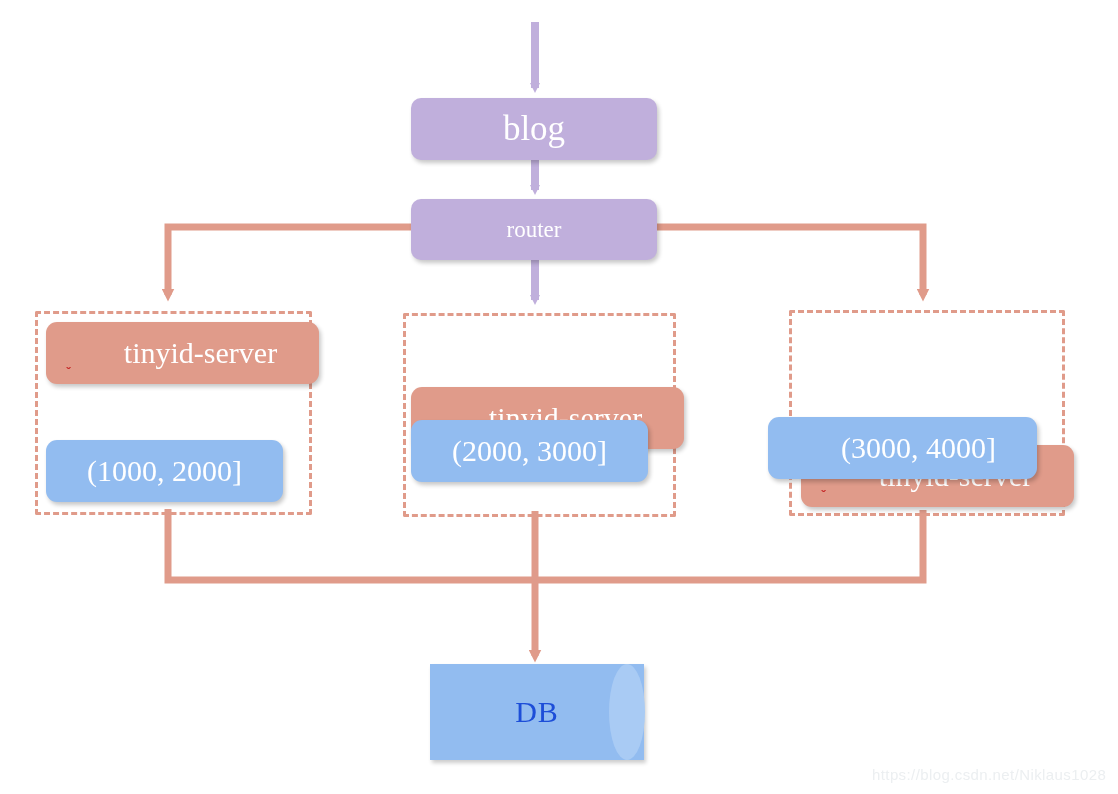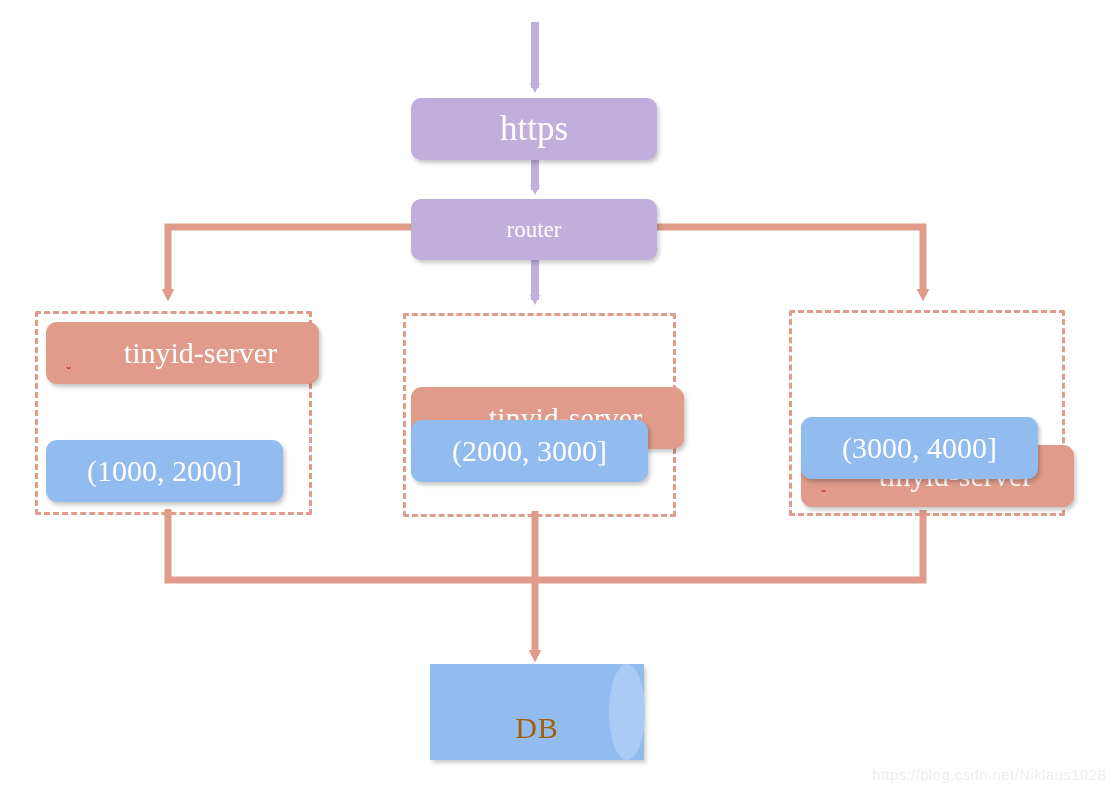--- a/index.html
+++ b/index.html
@@ -28,37 +28,37 @@
   #group-2{left:789px;top:310px;width:270px;height:200px;}
 
   .srv{width:237px;height:62px;font-size:30px;border-radius:11px;position:relative;padding-left:36px;}
   .rng{width:237px;height:62px;font-size:30px;border-radius:11px;}
 
   #srv-0{left:46px;top:322px;}
   #rng-0{left:46px;top:418px;margin-top:22px;}
   #srv-1{left:411px;top:325px;}
   #rng-1{left:411px;top:420px;}
   #srv-2{left:801px;top:321px;}
-  #rng-2{left:801px;top:417px;}
+  #rng-2{left:768px;top:417px;padding-left:32px;}
 
   
   .tick{position:absolute;left:16px;bottom:6px;width:13px;height:10px;
         color:#c62828;font-size:13px;line-height:10px;font-weight:700;
         font-family:"Liberation Sans",sans-serif;}
 
   
   #db{position:absolute;left:430px;top:664px;width:214px;height:96px;}
   #db-body{position:absolute;left:0;top:0;width:214px;height:96px;
            background:#92bcf0;border-radius:0 0 0 0;
            box-shadow:2px 3px 4px rgba(0,0,0,.20);}
   #db-cap{position:absolute;right:-1px;top:0;width:36px;height:96px;
           background:#a9cbf4;border-radius:50%/50%;}
-  #db-label{position:absolute;left:0;top:16px;width:214px;height:96px;
+  #db-label{position:absolute;left:0;top:0;width:214px;height:96px;
             display:flex;align-items:center;justify-content:center;
-            color:#a16207;font-size:30px;font-family:"Liberation Serif",serif;
+            color:#1d4ed8;font-size:30px;font-family:"Liberation Serif",serif;
             letter-spacing:1px;}
 
   #watermark{position:absolute;left:872px;top:766px;color:#eceff1;
              font-size:15px;font-family:"Liberation Sans",sans-serif;
              letter-spacing:.4px;white-space:nowrap;}
 </style>
 </head>
 <body>
 
 <div id="canvas">
@@ -103,21 +103,21 @@
 
     <g>
       <line x1="535" y1="511" x2="535" y2="580" stroke="#e09b8a" stroke-width="7"></line>
     </g>
 
     <g>
       <line x1="535" y1="580" x2="535" y2="656" stroke="#e09b8a" stroke-width="7" marker-end="url(#arrow-salmon)"></line>
     </g>
   </svg>
 
-  <div class="node purple" id="node-http">https</div>
+  <div class="node purple" id="node-http">blog</div>
 
   <div class="node purple" id="node-router">router</div>
 
   <div class="group" id="group-0"></div>
   <div class="node salmon srv" id="srv-0">
     <span>tinyid-server</span>
     <span class="tick">ˇ</span>
   </div>
   <div class="node blue rng" id="rng-0">(1000, 2000]</div>
 

